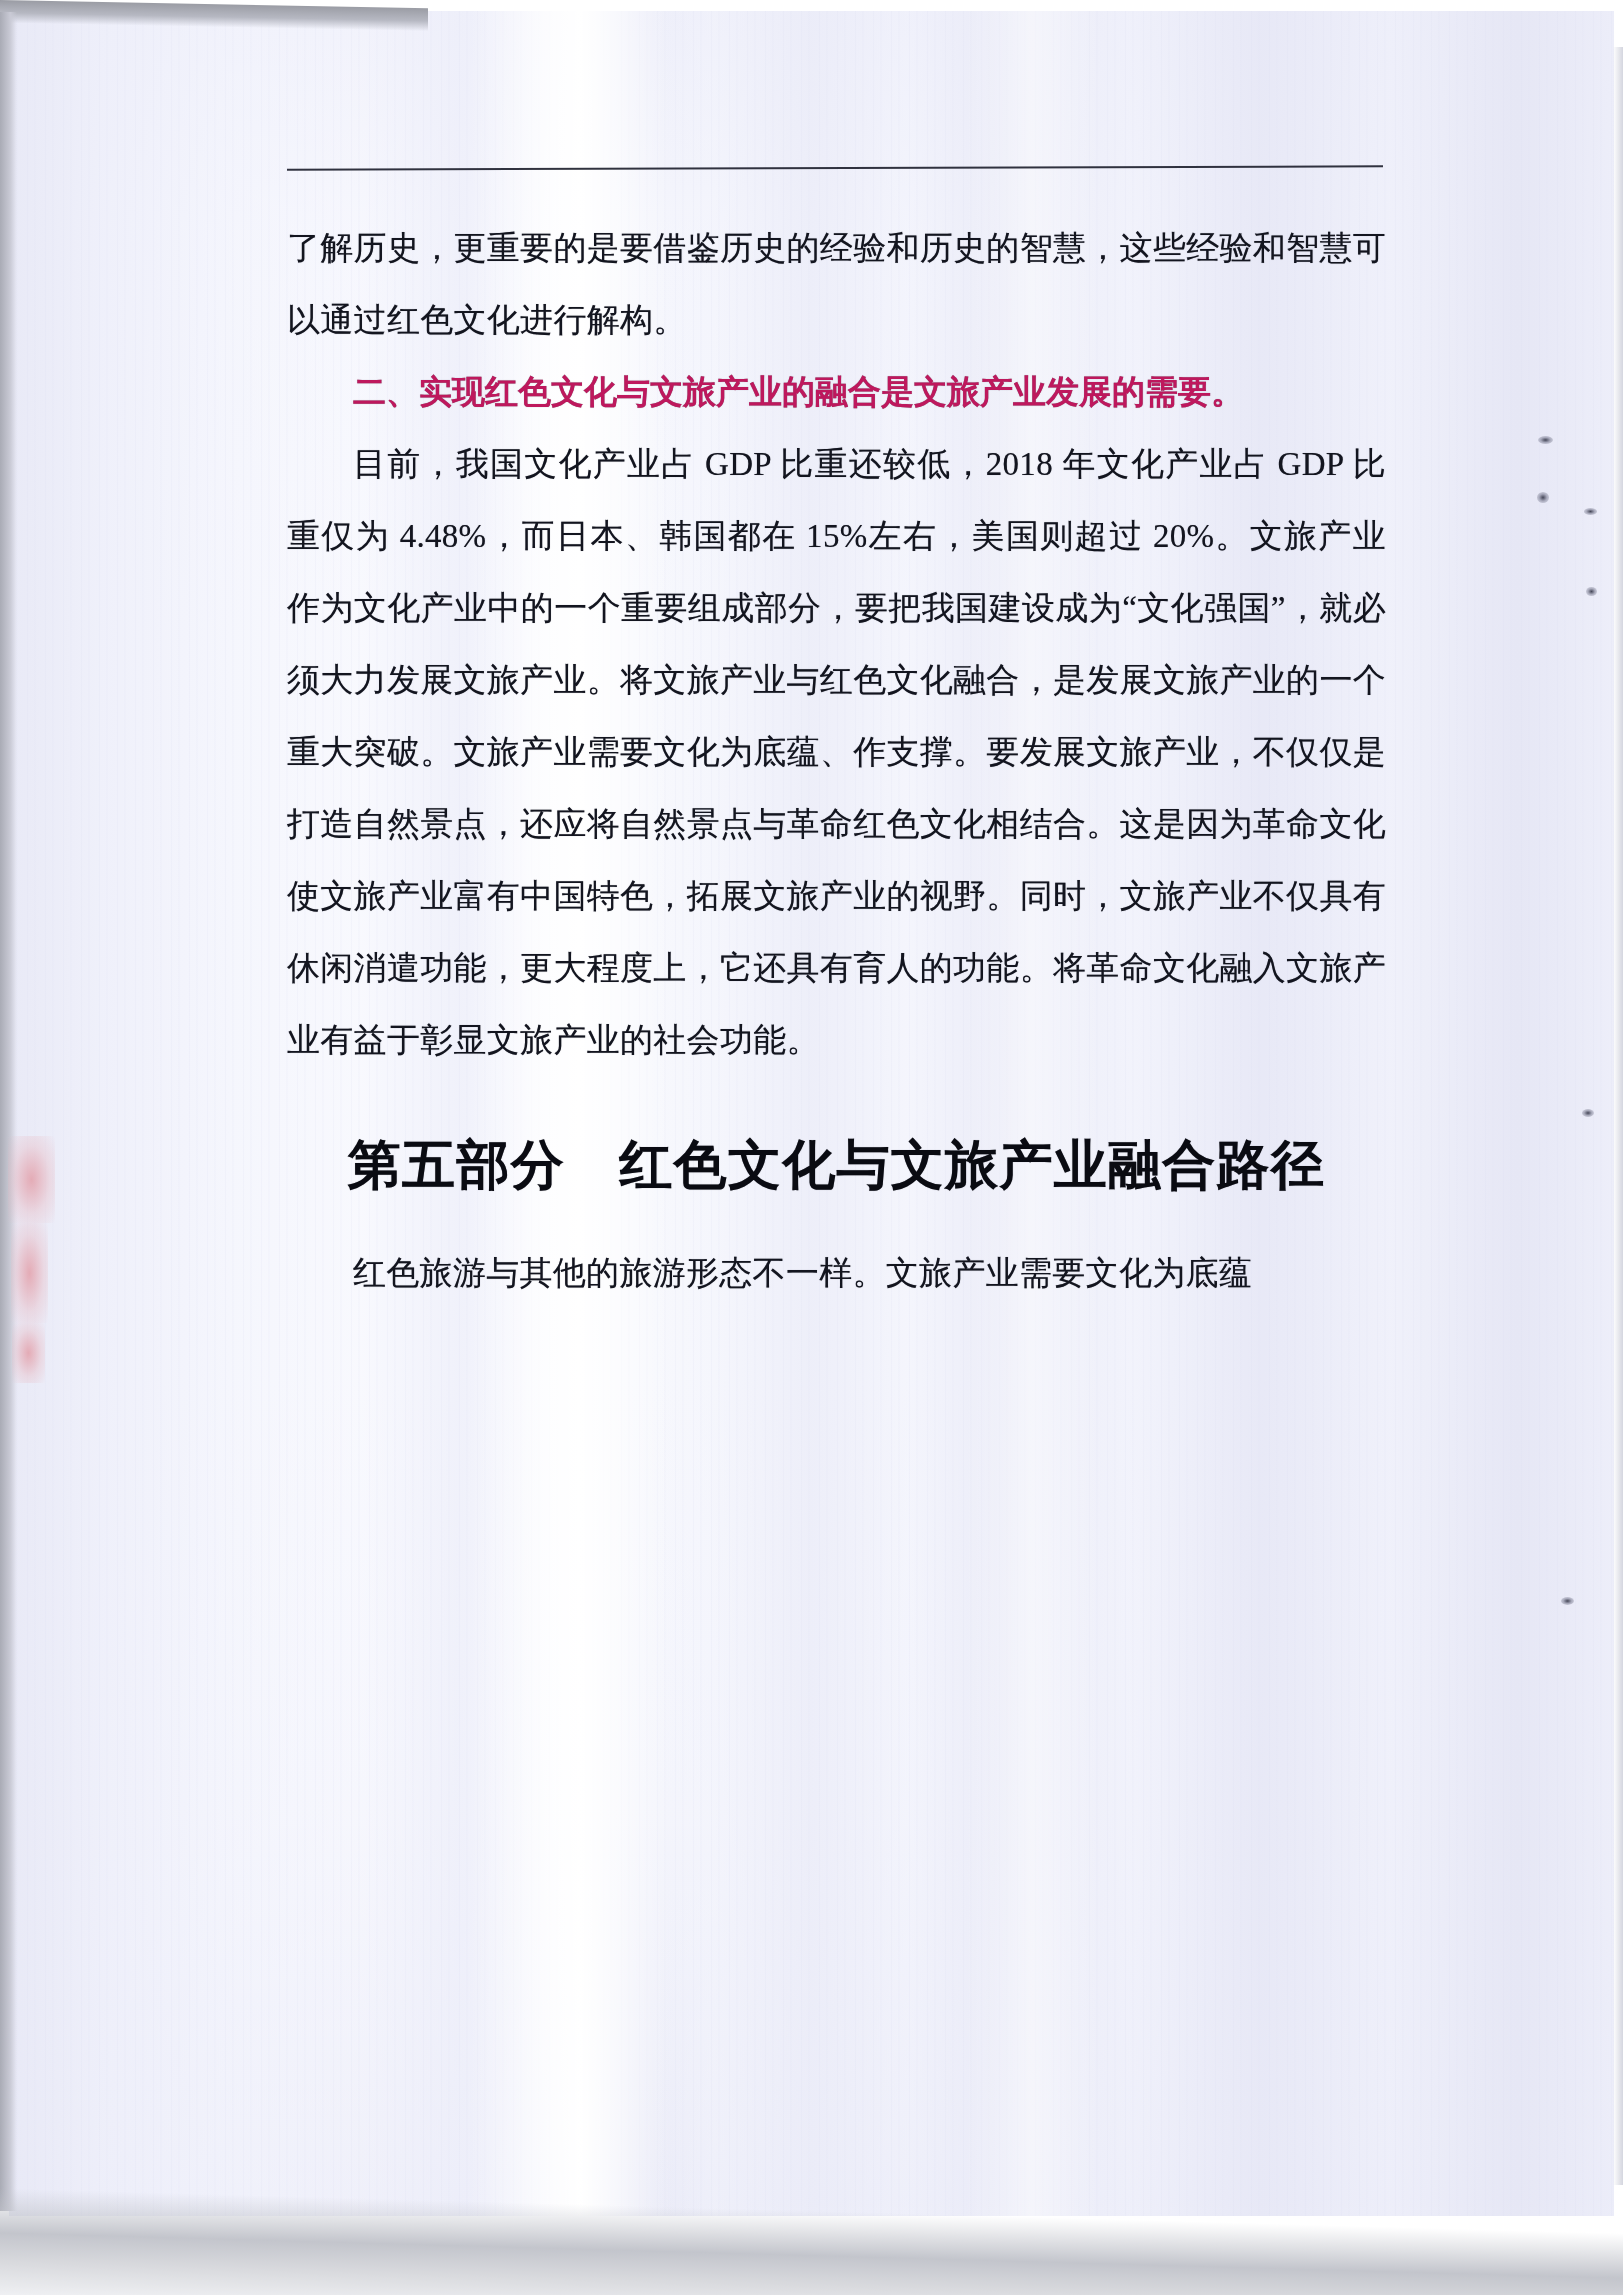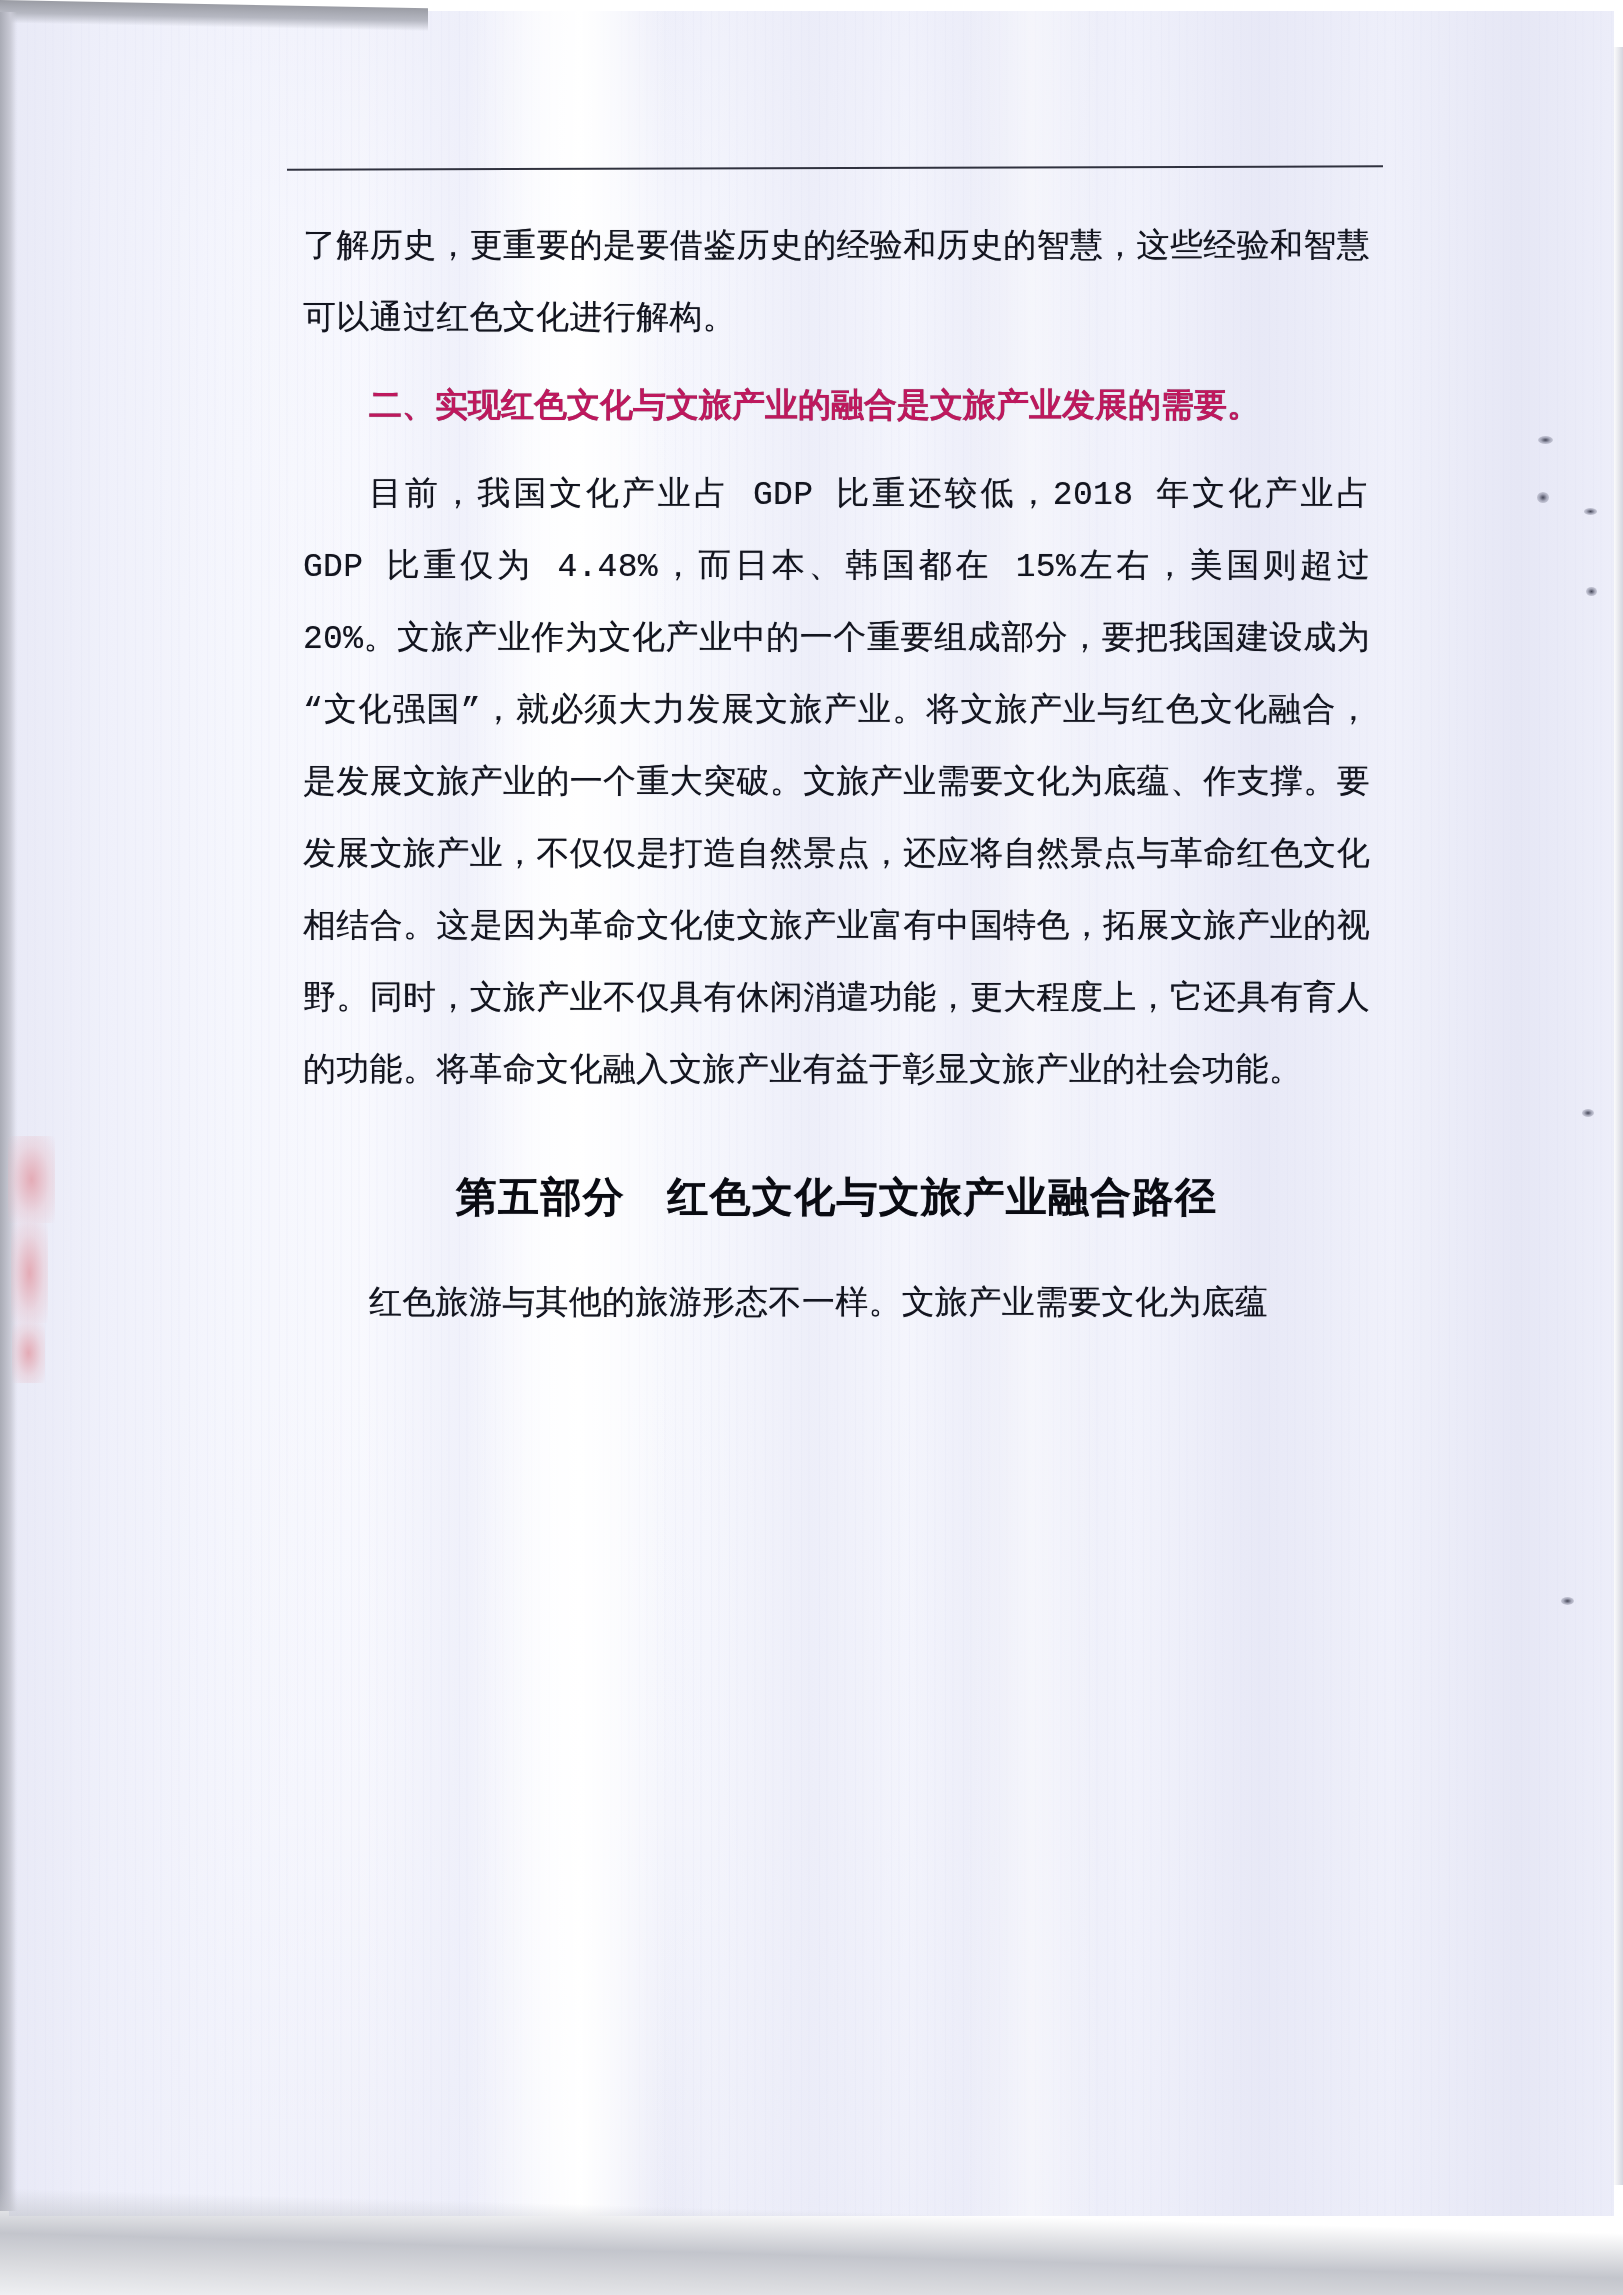--- a/index.html
+++ b/index.html
@@ -124,38 +124,38 @@
   }
   .hrule{
     width:1096px;
     height:0;
     border-top:2.7px solid #1b1d2a;
     transform:rotate(-0.18deg);
     margin:0 0 43px 0;
     opacity:.9;
   }
   p.body{
-    margin:16px;
+    margin:0;
     font-size:33px;
     line-height:72px;
     color:#13151f;
     text-align:justify;
     text-justify:inter-ideograph;
     letter-spacing:0.3px;
-    font-family:Liberation Mono, monospace;
+    font-family:Liberation Serif, serif;
   }
   p.indent{ text-indent:2em; }
   p.bold{
     font-weight:bold;
     letter-spacing:0;
     color:#be185d;
   }
   h2.section{
     margin:57px 0 40px 0;
-    font-size:41px;
+    font-size:53px;
     line-height:64px;
     font-weight:bold;
     text-align:center;
     letter-spacing:1.3px;
     color:#0a0b12;
     font-family:"Liberation Serif","DejaVu Serif",serif;
   }
   .pagenum{
     margin:31px 0 0 0;
     text-align:center;

